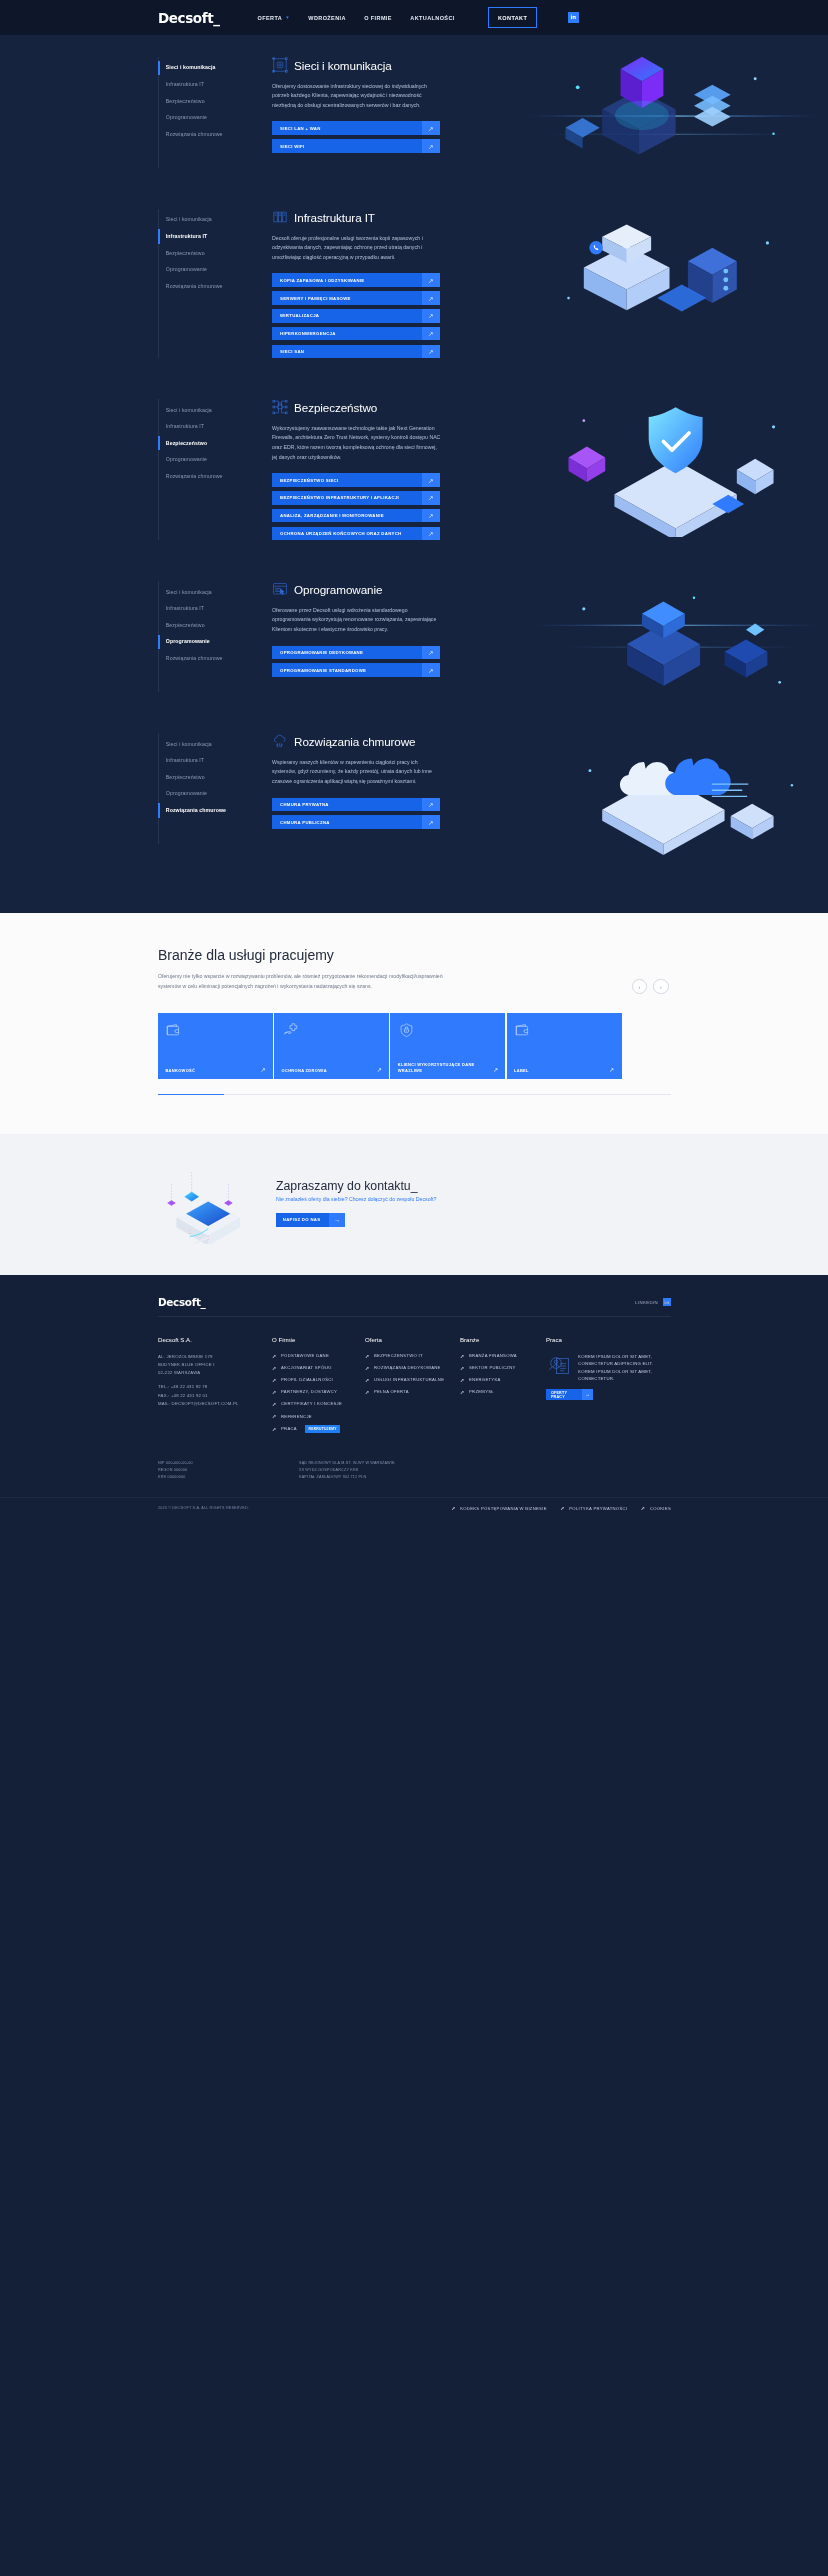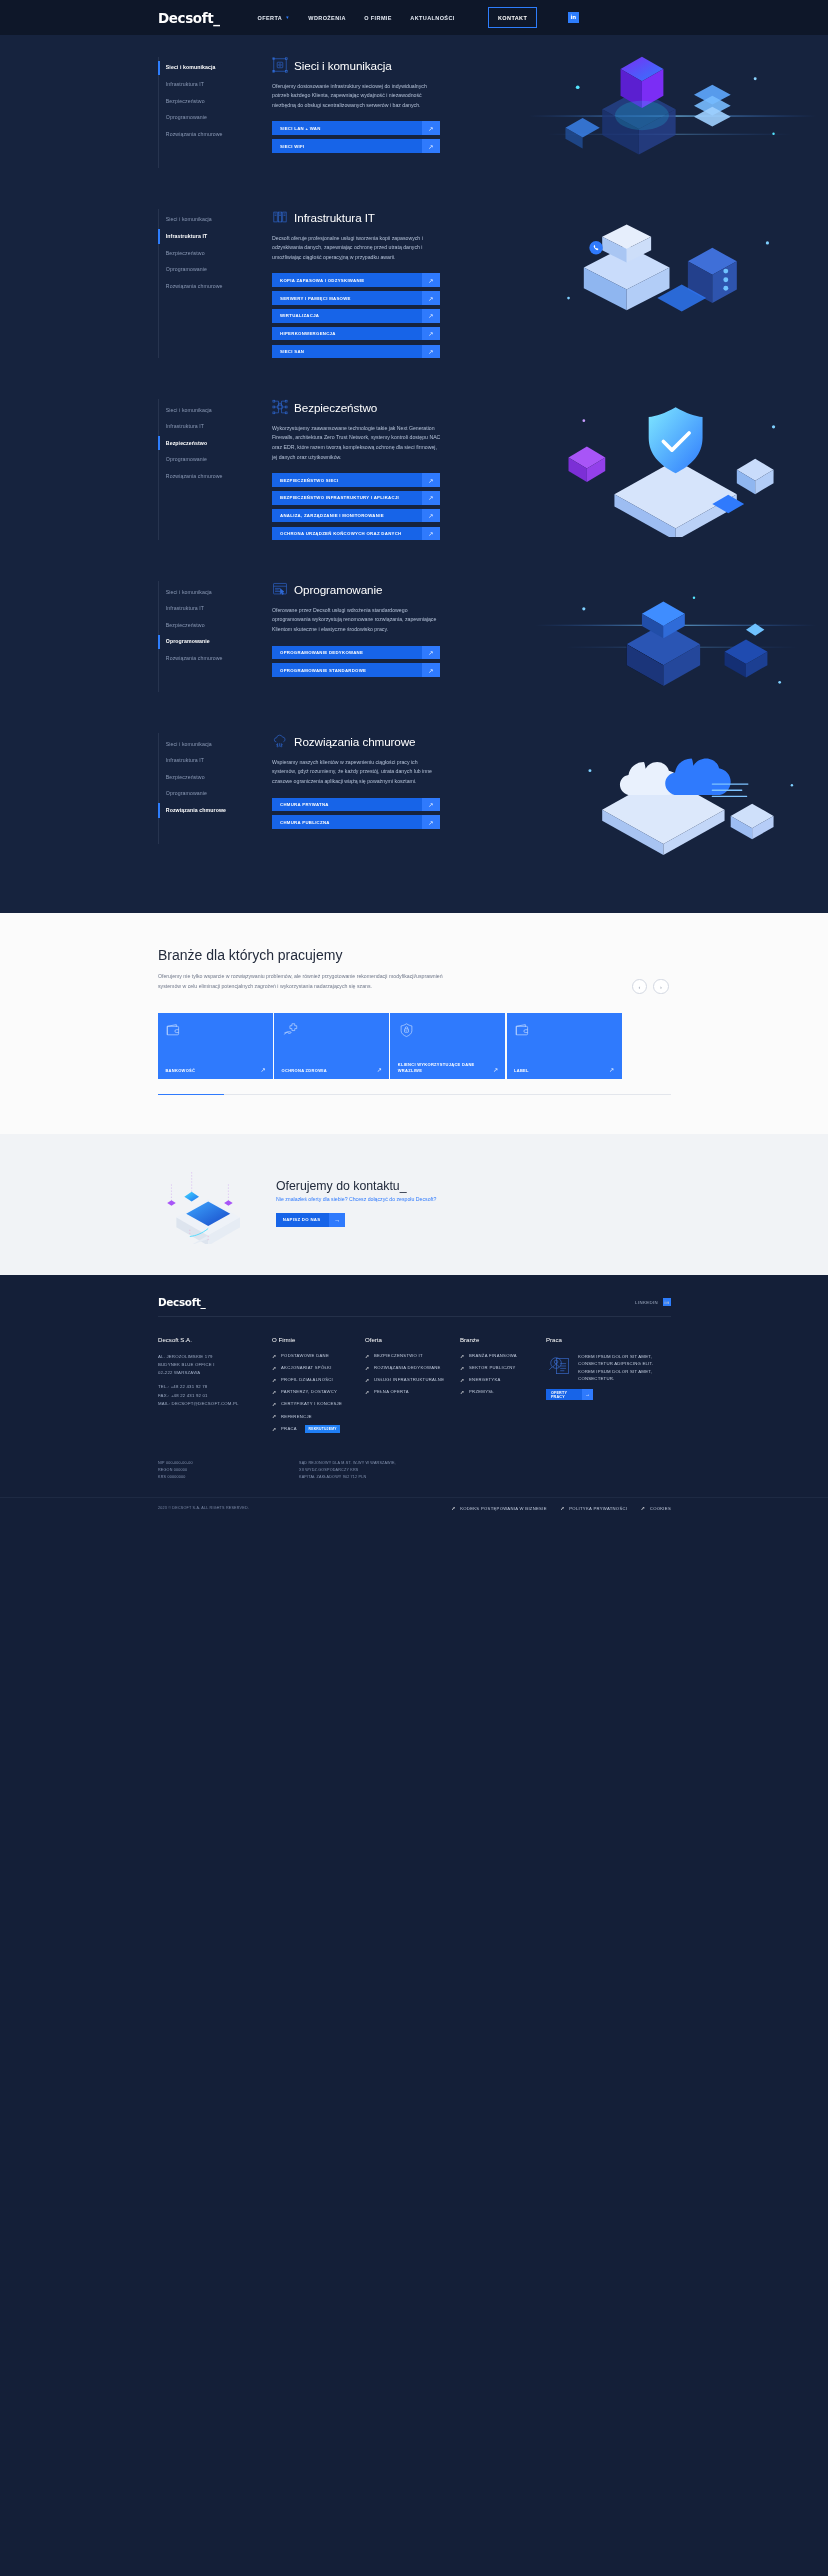--- a/index.html
+++ b/index.html
@@ -500,21 +500,21 @@
           <circle cx="130" cy="86" r="2.4" fill="#7fd0ff"></circle>
           <circle cx="460" cy="110" r="2" fill="#7fd0ff"></circle>
         </svg>
       </div>
     </div>
 
   </div>
 
   <div class="branze">
     <div class="branze-inner">
-      <div class="branze-h">Branże dla których pracujemy</div>
+      <div class="branze-h">Branże dla usługi pracujemy</div>
       <div class="branze-p">Oferujemy nie tylko wsparcie w rozwiązywaniu problemów, ale również  przygotowanie rekomendacji modyfikacji/usprawnień systemów w celu  eliminacji potencjalnych zagrożeń i wykorzystania nadarzających się  szans.</div>
       <div class="carousel-nav">
         <div class="cnav">‹</div>
         <div class="cnav">›</div>
       </div>
       <div class="cards">
         <div class="card">
           <span class="card-ico">
             <svg viewBox="0 0 30 28" fill="none" stroke="#cfe2ff" stroke-width="1.1">
                 <path d="M4 7.5 20 4.5v4M4 7.5h18a2 2 0 0 1 2 2v11a2 2 0 0 1-2 2H4z"></path>
@@ -596,21 +596,21 @@
           <path d="M30 92v16l52 30v-16z" fill="#dde4ee"></path>
           <path d="M134 92v16l-82 30v0z" fill="#e6ecf4"></path>
           <path d="M134 92v16l-52 30v-16z" fill="#e6ecf4"></path>
           <path d="M46 86 82 66 118 86 82 106z" fill="url(#c2)"></path>
           <path d="M82 110c-10 8-20 12-30 13" stroke="#41d9ff" stroke-width="1.4" fill="none"></path>
           <path d="M82 122v10M52 112v10" stroke="#f0a8d0" stroke-width="1" stroke-dasharray="2 3"></path>
         </svg>
       </div>
       <div>
         <div class="cta-h">
-          <span>Oferujemy do kontaktu</span><span class="us">_</span>
+          <span>Zapraszamy do kontaktu</span><span class="us">_</span>
         </div>
         <div class="cta-sub">Nie znalazłeś oferty dla siebie? Chcesz dołączyć do zespołu Decsoft?</div>
         <div class="cta-btn">
           <span class="lbl">NAPISZ DO NAS</span>
           <span class="arw">→</span>
         </div>
       </div>
     </div>
   </div>
 

